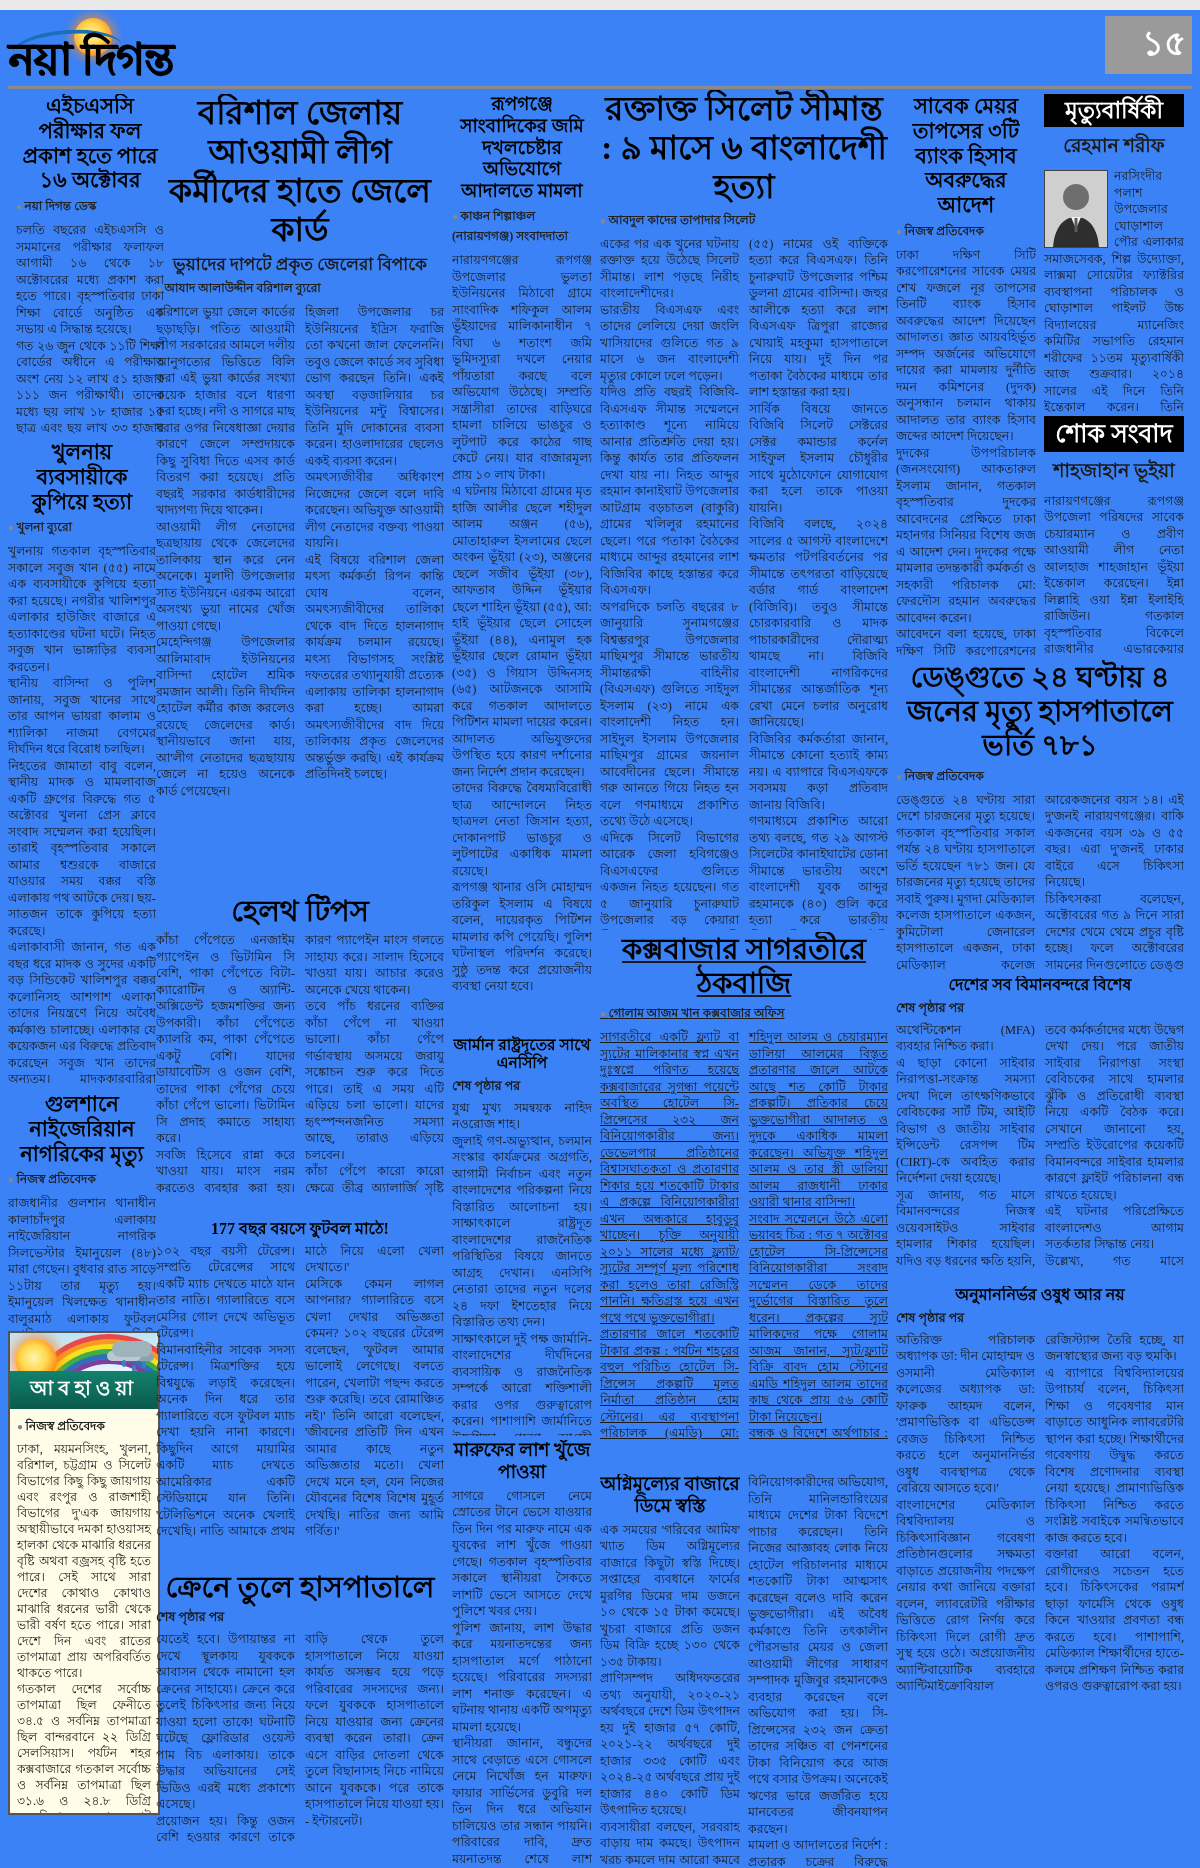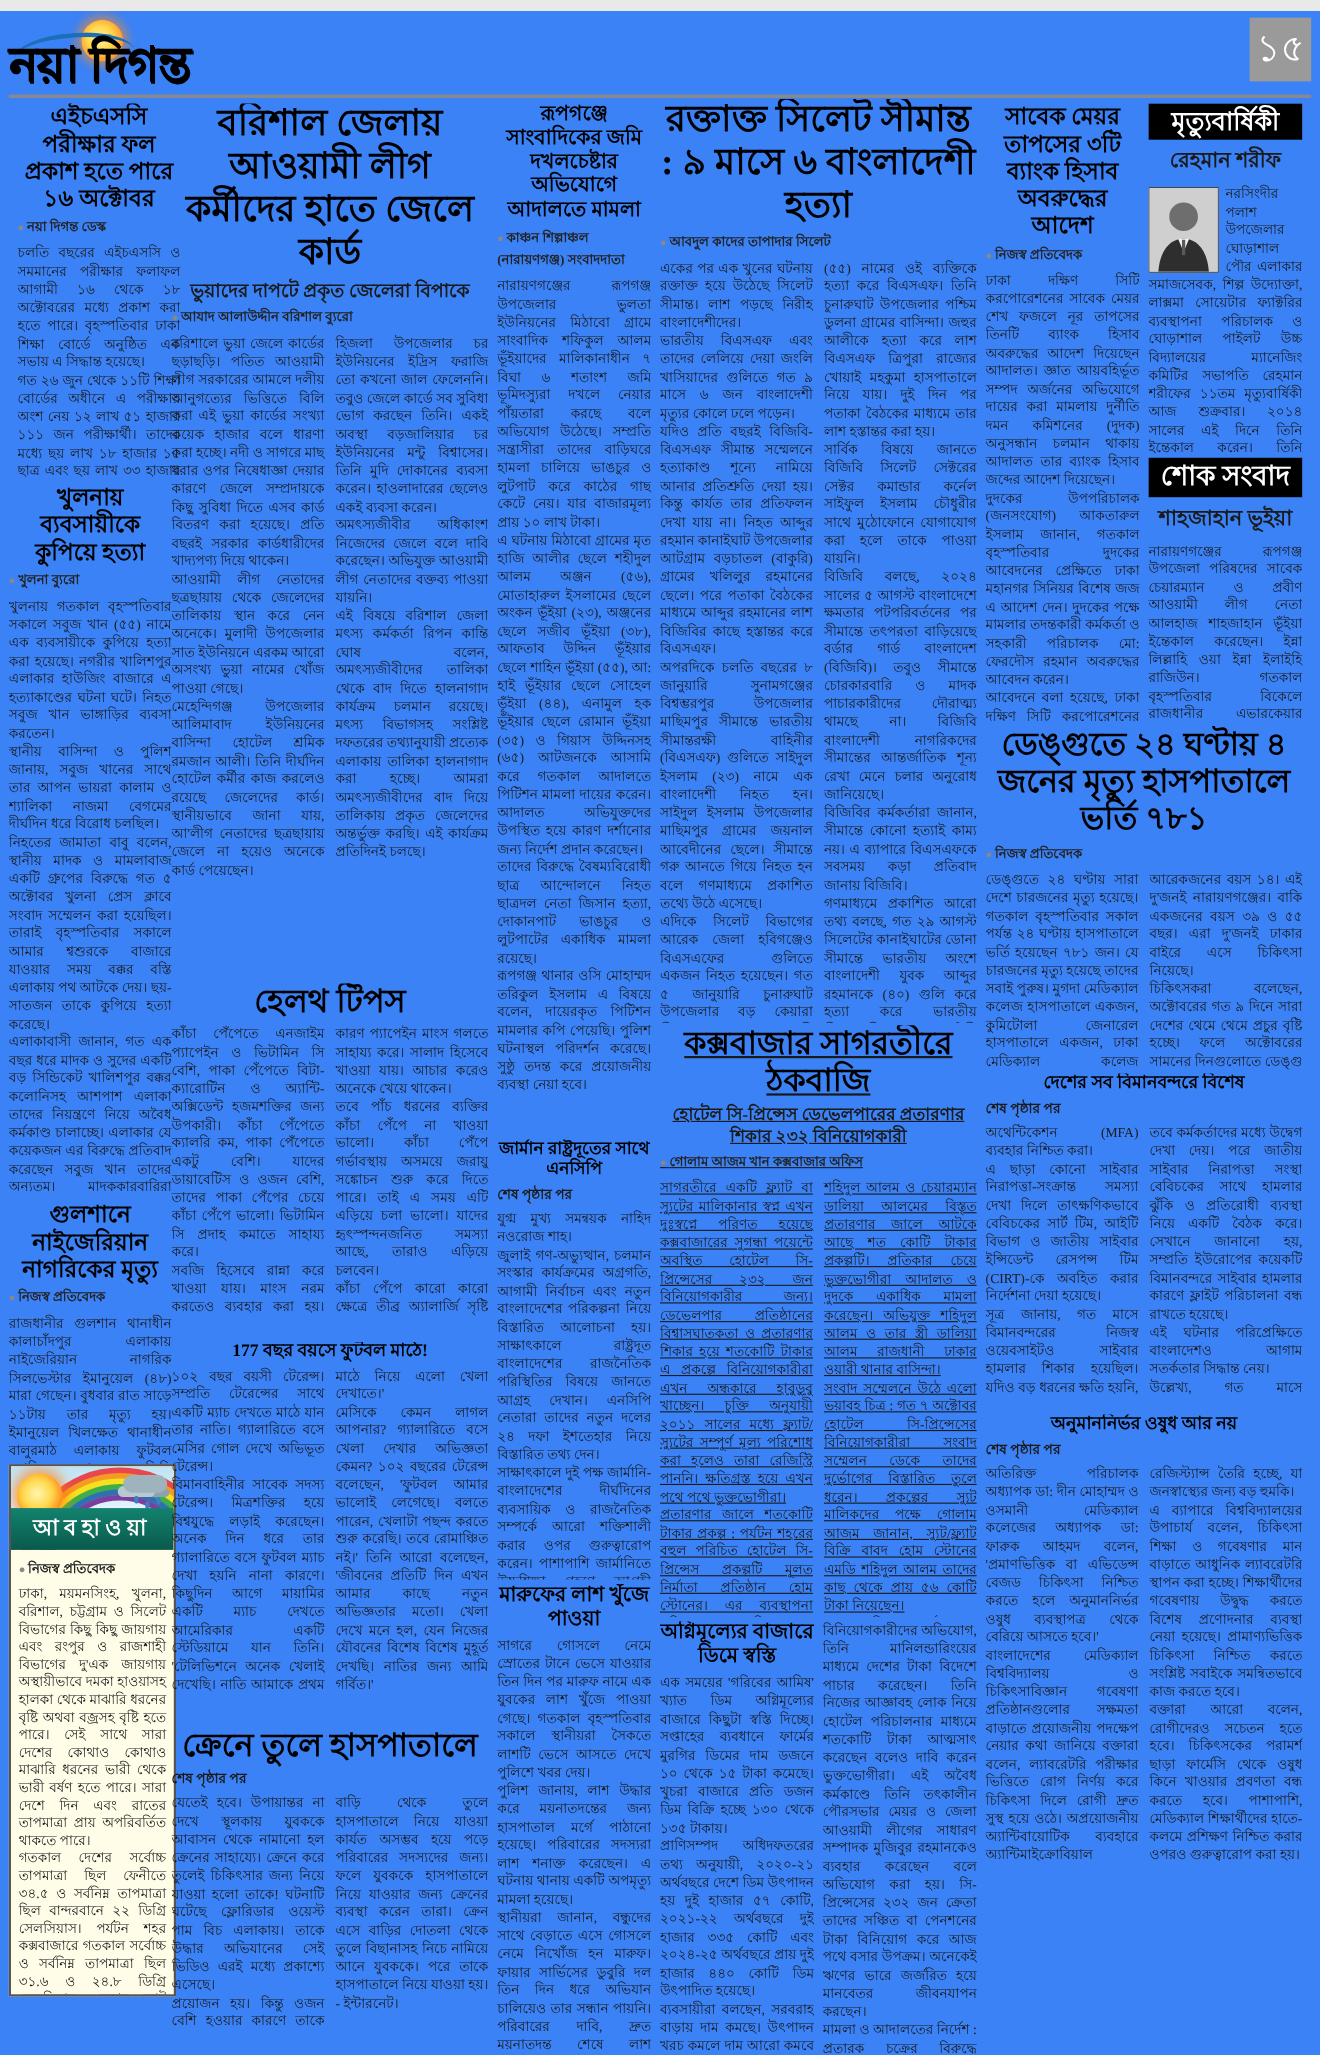--- a/index.html
+++ b/index.html
@@ -10,21 +10,21 @@
   .logo{position:absolute;left:0;top:2px;width:250px;height:62px;}
   .logo-sun{position:absolute;left:66px;top:0;width:38px;height:38px;border-radius:50%;
     background:radial-gradient(circle at 45% 45%,#fff3a6 0%,#ffd84d 38%,#ff9d2e 68%,#f26500 100%);
     box-shadow:0 0 9px 4px rgba(255,140,26,.6);}
   .logo-wave{position:absolute;left:4px;top:12px;width:110px;height:16px;border:0;
     border-top:4px solid #1a6fb8;border-radius:50%/100% 100% 0 0;transform:rotate(-4deg);}
   .logo-text{position:absolute;left:0;top:8px;font-size:44px;font-weight:bold;color:#000;
     letter-spacing:-1px;text-shadow:1px 1px 0 #000;}
   .dateline{position:absolute;right:64px;top:18px;text-align:right;font-size:15px;line-height:1.45;color:#111;}
   .pagenum{position:absolute;right:0;top:0;width:56px;height:58px;background:#9a9a9a;color:#fff;
-    font-size:34px;font-weight:normal;display:flex;align-items:center;justify-content:center;}
+    font-size:34px;font-weight:bold;display:flex;align-items:center;justify-content:center;padding-left:31px;}
   .toprule{position:absolute;left:8px;top:76px;width:1184px;height:0;border-top:3px solid #8a8a8a;}
   
   .art{position:absolute;overflow:hidden;}
   .hl{font-weight:bold;color:#000;text-align:center;margin:0 0 4px 0;line-height:1.18;}
   .hl-xl{font-size:33px;}
   .hl-lg{font-size:29px;}
   .hl-md{font-size:16px;}
   .hl-col{font-size:21px;}
   .hl-sm{font-size:18.5px;}
   .hl-xs{font-size:15.5px;}
@@ -195,21 +195,20 @@
 সার্বিক বিষয়ে জানতে বিজিবি সিলেট সেক্টরের সেক্টর কমান্ডার কর্নেল সাইফুল ইসলাম চৌধুরীর সাথে মুঠোফোনে যোগাযোগ করা হলে তাকে পাওয়া যায়নি।
 বিজিবি বলছে, ২০২৪ সালের ৫ আগস্ট বাংলাদেশে ক্ষমতার পটপরিবর্তনের পর সীমান্তে তৎপরতা বাড়িয়েছে বর্ডার গার্ড বাংলাদেশ (বিজিবি)। তবুও সীমান্তে চোরকারবারি ও মাদক পাচারকারীদের দৌরাত্ম্য থামছে না। বিজিবি বাংলাদেশী নাগরিকদের সীমান্তের আন্তর্জাতিক শূন্য রেখা মেনে চলার অনুরোধ জানিয়েছে।
 বিজিবির কর্মকর্তারা জানান, সীমান্তে কোনো হত্যাই কাম্য নয়। এ ব্যাপারে বিএসএফকে সবসময় কড়া প্রতিবাদ জানায় বিজিবি।
 গণমাধ্যমে প্রকাশিত আরো তথ্য বলছে, গত ২৯ আগস্ট সিলেটের কানাইঘাটের ডোনা সীমান্তে ভারতীয় অংশে বাংলাদেশী যুবক আব্দুর রহমানকে (৪০) গুলি করে হত্যা করে ভারতীয় সীমান্তরক্ষী বাহিনী (বিএসএফ)। সীমান্তের ১৩৩৯ নম্বর পিলারের কাছে গুলিতে তিনি মারা যান।
 প্রদীপ বৈদ্য (২২) নামের এক বাংলাদেশী তরুণ নিহত হন। নিহত প্রদীপ দত্তগ্রামের বাসিন্দা শৈলেন্দ্র বৈদ্যের ছেলে। কুলাউড়ার দত্তগ্রাম সীমান্তের বিপরীতে ভারতের ত্রিপুরা রাজ্য অবস্থিত। পরে পতাকা বৈঠকের মাধ্যমে নিহতের লাশ বিজিবির কাছে হস্তান্তর করে বিএসএফ।</div>
       </div>
   </article>
 
   <article class="art" style="left:600px;top:922px;width:288px;height:538px;text-decoration:underline;">
     <h1 class="hl hl-lg">কক্সবাজার সাগরতীরে ঠকবাজি</h1>
-    <div class="sub" style="font-size:15.5px;">হোটেল সি-প্রিন্সেস ডেভেলপারের প্রতারণার শিকার ২৩২ বিনিয়োগকারী</div>
     <div class="byline">গোলাম আজম খান কক্সবাজার অফিস</div>
     <div class="cols2" style="height:428px;">
         <div class="body">সাগরতীরে একটি ফ্ল্যাট বা স্যুটের মালিকানার স্বপ্ন এখন দুঃস্বপ্নে পরিণত হয়েছে কক্সবাজারের সুগন্ধা পয়েন্টে অবস্থিত হোটেল সি-প্রিন্সেসের ২৩২ জন বিনিয়োগকারীর জন্য। ডেভেলপার প্রতিষ্ঠানের বিশ্বাসঘাতকতা ও প্রতারণার শিকার হয়ে শতকোটি টাকার এ প্রকল্পে বিনিয়োগকারীরা এখন অন্ধকারে হাবুডুবু খাচ্ছেন। চুক্তি অনুযায়ী ২০১১ সালের মধ্যে ফ্ল্যাট/স্যুটের সম্পূর্ণ মূল্য পরিশোধ করা হলেও তারা রেজিস্ট্রি পাননি। ক্ষতিগ্রস্ত হয়ে এখন পথে পথে ভুক্তভোগীরা।
 প্রতারণার জালে শতকোটি টাকার প্রকল্প : পর্যটন শহরের বহুল পরিচিত হোটেল সি-প্রিন্সেস প্রকল্পটি মূলত নির্মাতা প্রতিষ্ঠান হোম স্টোনের। এর ব্যবস্থাপনা পরিচালক (এমডি) মো: শহিদুল আলম ও চেয়ারম্যান ডালিয়া আলমের বিস্তৃত প্রতারণার জালে আটকে আছে শত কোটি টাকার প্রকল্পটি। প্রতিকার চেয়ে ভুক্তভোগীরা আদালত ও দুদকে একাধিক মামলা করেছেন। অভিযুক্ত শহিদুল আলম ও তার স্ত্রী ডালিয়া আলম রাজধানী ঢাকার ওয়ারী থানার বাসিন্দা।
 সংবাদ সম্মেলনে উঠে এলো ভয়াবহ চিত্র : গত ৭ অক্টোবর হোটেল সি-প্রিন্সেসের বিনিয়োগকারীরা সংবাদ সম্মেলন ডেকে তাদের দুর্ভোগের বিস্তারিত তুলে ধরেন। প্রকল্পের স্যুট মালিকদের পক্ষে গোলাম আজম জানান, স্যুট/ফ্ল্যাট বিক্রি বাবদ হোম স্টোনের এমডি শহিদুল আলম তাদের কাছ থেকে প্রায় ৫৬ কোটি টাকা নিয়েছেন।
 বন্ধক ও বিদেশে অর্থপাচার : বিনিয়োগকারীদের সম্পূর্ণ অগোচরে ও প্রতারণার মাধ্যমে ডেভেলপার হোটেলটি বন্ধক রেখে শাহজালাল ইসলামী ব্যাংক থেকে ৩০ কোটি টাকা ঋণ নেন। সুদে-আসলে বর্তমানে যার পরিমাণ দাঁড়িয়েছে প্রায় দ্বিগুণ। ব্যাংকের টাকা পরিশোধ না করেই শহিদুল আলম সপরিবারে ২০১৫ সালে বিদেশে পাড়ি জমান।</div>
       </div>
   </article>
 
   <article class="art" style="left:600px;top:1464px;width:140px;height:394px;">

